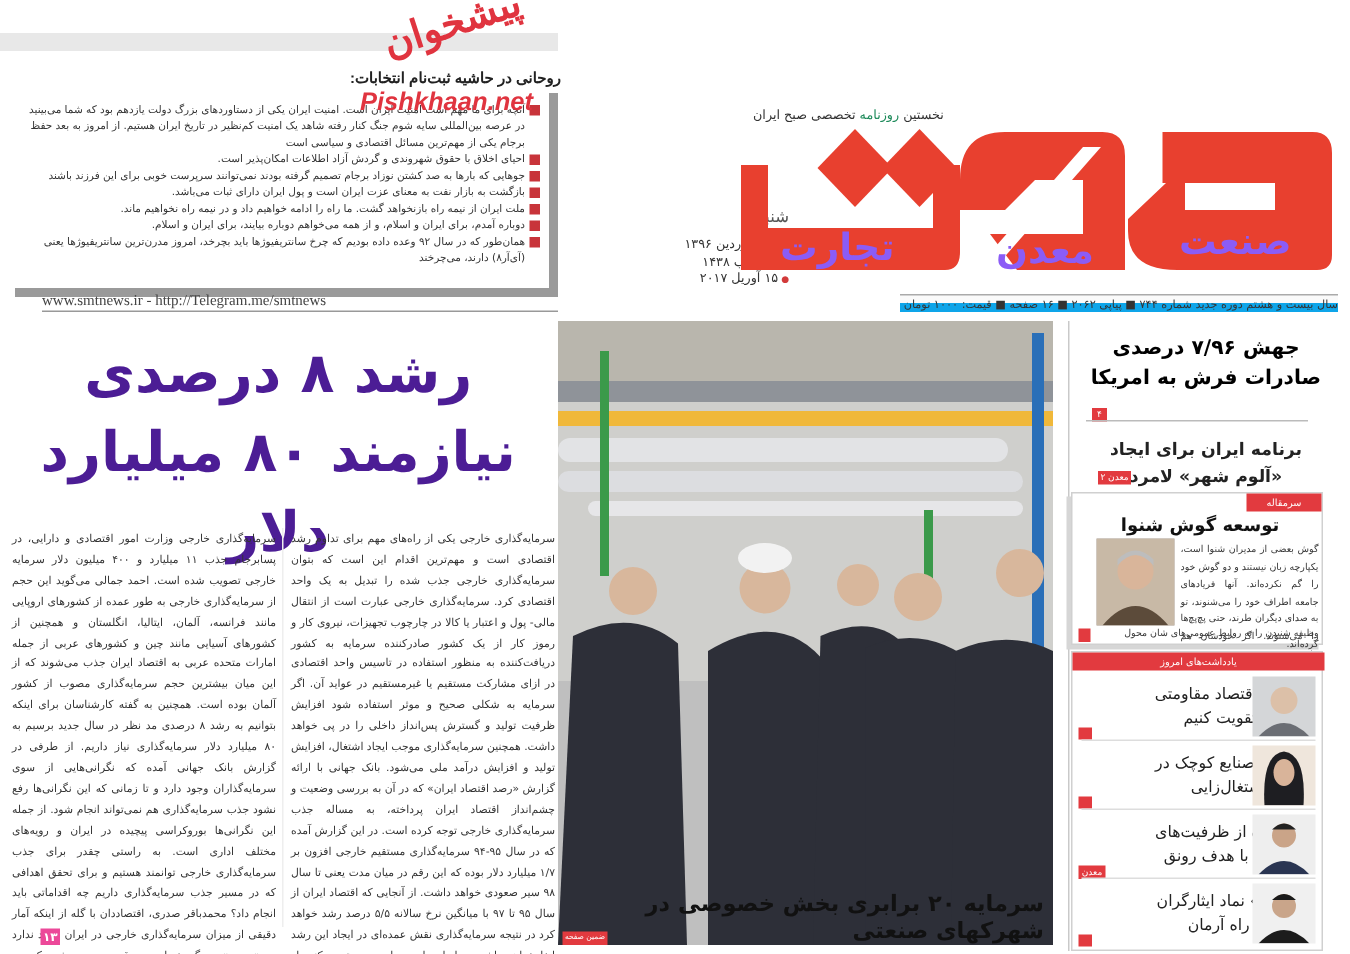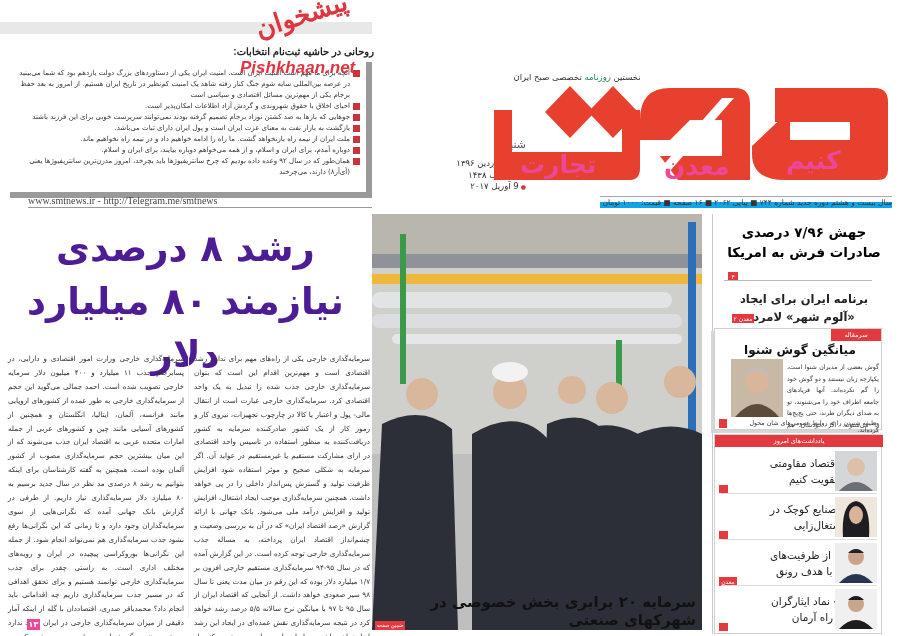--- a/index.html
+++ b/index.html
@@ -25,24 +25,24 @@
   .url-line { position: absolute; left: 28px; top: 195px; font-family: "Liberation Serif", serif; font-size: 10px; color: #444; }
   .rule-left { position: absolute; left: 28px; top: 207px; width: 344px; height: 1px; background: #999; }
 
   
   .date-block { position: absolute; left: 430px; top: 138px; width: 96px; direction: rtl; text-align: right; }
   .day-name { font-size: 11px; color: #555; margin-bottom: 7px; }
   .date-line { font-size: 8.5px; color: #333; line-height: 10.5px; }
   .date-line::before { content: "●"; color: #d23a3a; font-size: 6px; margin-left: 2px; }
 
   .logo { position: absolute; left: 490px; top: 70px; width: 400px; height: 112px; }
-  .tagline { position: absolute; left: 502px; top: 72px; width: 150px; direction: rtl; text-align: center;
+  .tagline { position: absolute; left: 502px; top: 72px; width: 150px; direction: rtl; text-align: left;
              font-size: 8.5px; color: #333; }
   .tagline .hl { color: #1d8a5a; }
-  .logo-word { position: absolute; font-family: "DejaVu Sans", sans-serif; font-weight: bold; color: #ec4899;
+  .logo-word { position: absolute; font-family: "DejaVu Sans", sans-serif; font-weight: bold; color: #8b5cf6;
                font-size: 25px; direction: rtl; }
 
   .issue-bar { position: absolute; left: 600px; top: 196px; width: 292px; height: 12px; direction: rtl;
                text-align: right; font-size: 7.5px; color: #333; border-top: 1px solid #aaa; border-bottom: 6px solid #0ea5e9; padding-top: 1px; background: #fafafa; }
 
   
   .headline { position: absolute; left: 8px; top: 222px; width: 355px; direction: rtl; text-align: center;
               font-family: "DejaVu Sans", sans-serif; font-weight: bold; font-size: 37px; line-height: 53px; color: #4c1d95; letter-spacing: -1px; }
 
   
@@ -115,40 +115,40 @@
   <div class="wm-en">Pishkhaan.net</div>
 </div>
 
 <div class="url-line">www.smtnews.ir   -   http://Telegram.me/smtnews</div>
 <div class="rule-left"></div>
 
 <div class="date-block">
   <div class="day-name">شنبه</div>
   <div class="date-line">۲۶ فروردین ۱۳۹۶</div>
   <div class="date-line">۱۷ رجب ۱۴۳۸</div>
-  <div class="date-line">9 آوریل ۲۰۱۷</div>
+  <div class="date-line">۱۵ آوریل ۲۰۱۷</div>
 </div>
 
 <div class="tagline">
   <span>نخستین </span><span class="hl">روزنامه</span><span> تخصصی صبح ایران</span>
 </div>
 
 <div class="logo">
   <svg width="400" height="112" viewBox="0 0 400 112">
 
     <path d="M285 18 L385 18 Q398 18 398 32 L398 100 Q398 110 388 110 L295 110 Q262 110 262 84 L262 76 L300 40 L300 70 L360 70 L360 52 L285 52 Z" fill="#e8402f"></path>
 
     <path d="M150 50 Q150 18 180 18 L245 18 Q260 18 260 34 L260 110 L188 110 L170 86 L232 86 L232 50 L200 50 L180 70 L150 70 Z" fill="#e8402f"></path>
     <polygon points="160,110 232,28 244,28 172,110" fill="#ffffff"></polygon>
 
     <path d="M4 40 L4 110 L140 110 Q150 110 150 98 L150 40 L132 40 L132 82 L22 82 L22 40 Z" fill="#e8402f"></path>
     <polygon points="55,42 80,16 105,42 80,68" fill="#e8402f"></polygon>
     <polygon points="98,42 123,16 148,42 123,68" fill="#e8402f"></polygon>
   </svg>
-  <div class="logo-word" style="left:296px; top:76px;">کنیم</div>
+  <div class="logo-word" style="left:296px; top:76px;">صنعت</div>
   <div class="logo-word" style="left:174px; top:82px;">معدن</div>
   <div class="logo-word" style="left:30px; top:80px;">تجارت</div>
 </div>
 
 <div class="issue-bar">سال بیست و هشتم دوره جدید شماره ۷۴۴ ■ پیاپی ۲۰۶۲ ■ ۱۶ صفحه ■ قیمت: ۱۰۰۰ تومان</div>
 
 <div class="headline">
   <div>رشد ۸ درصدی</div>
   <div>نیازمند ۸۰ میلیارد دلار</div>
 </div>
@@ -197,21 +197,21 @@
 
   <div class="lead1">جهش ۷/۹۶ درصدی صادرات فرش به امریکا</div>
   <div class="red-tag" style="left:16px; top:58px; width:10px;">۴</div>
   <div class="side-rule" style="top:66px;"></div>
 
   <div class="lead2">برنامه ایران برای ایجاد «آلوم شهر» لامرد</div>
   <div class="red-tag" style="left:20px; top:100px; width:22px;">معدن ۲</div>
 
   <div class="editorial">
     <div class="edit-label">سرمقاله</div>
-    <div class="edit-title">میانگین گوش شنوا</div>
+    <div class="edit-title">توسعه گوش شنوا</div>
     <div class="edit-photo">
       <svg width="52" height="58" viewBox="0 0 52 58">
         <rect width="52" height="58" fill="#c8b9a6"></rect>
         <circle cx="26" cy="22" r="12" fill="#d9b59a"></circle>
         <path d="M14 18 Q26 4 38 18 L38 14 Q26 2 14 14 Z" fill="#bdbdbd"></path>
         <path d="M4 58 Q26 32 48 58 Z" fill="#5c4b3a"></path>
       </svg>
     </div>
     <div class="edit-body">گوش بعضی از مدیران شنوا است، یکپارچه زبان نیستند و دو گوش خود را گم نکرده‌اند. آنها فریادهای جامعه اطراف خود را می‌شنوند، تو به صدای دیگران طرند، حتی پچ‌پچ‌ها را می‌شنوند. اگر خودشان هم نشنوند</div>
     <div class="edit-body-last">وظیفه شنیدن را به روابط عمومی‌های شان محول کرده‌اند.</div>

